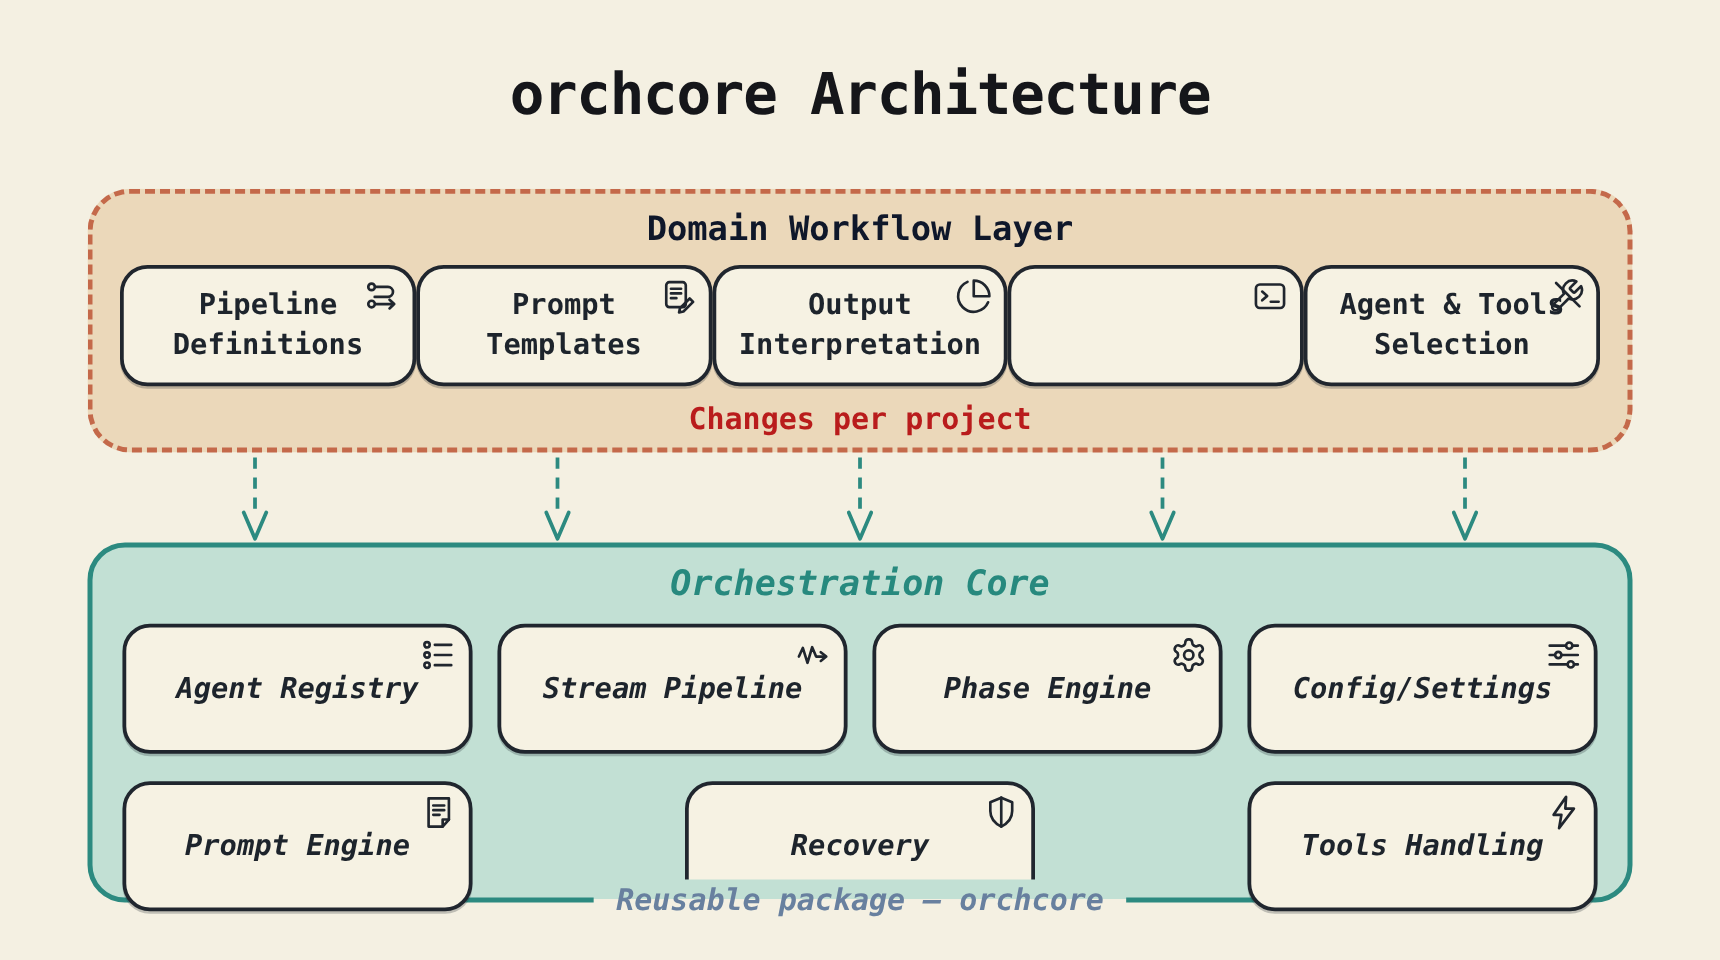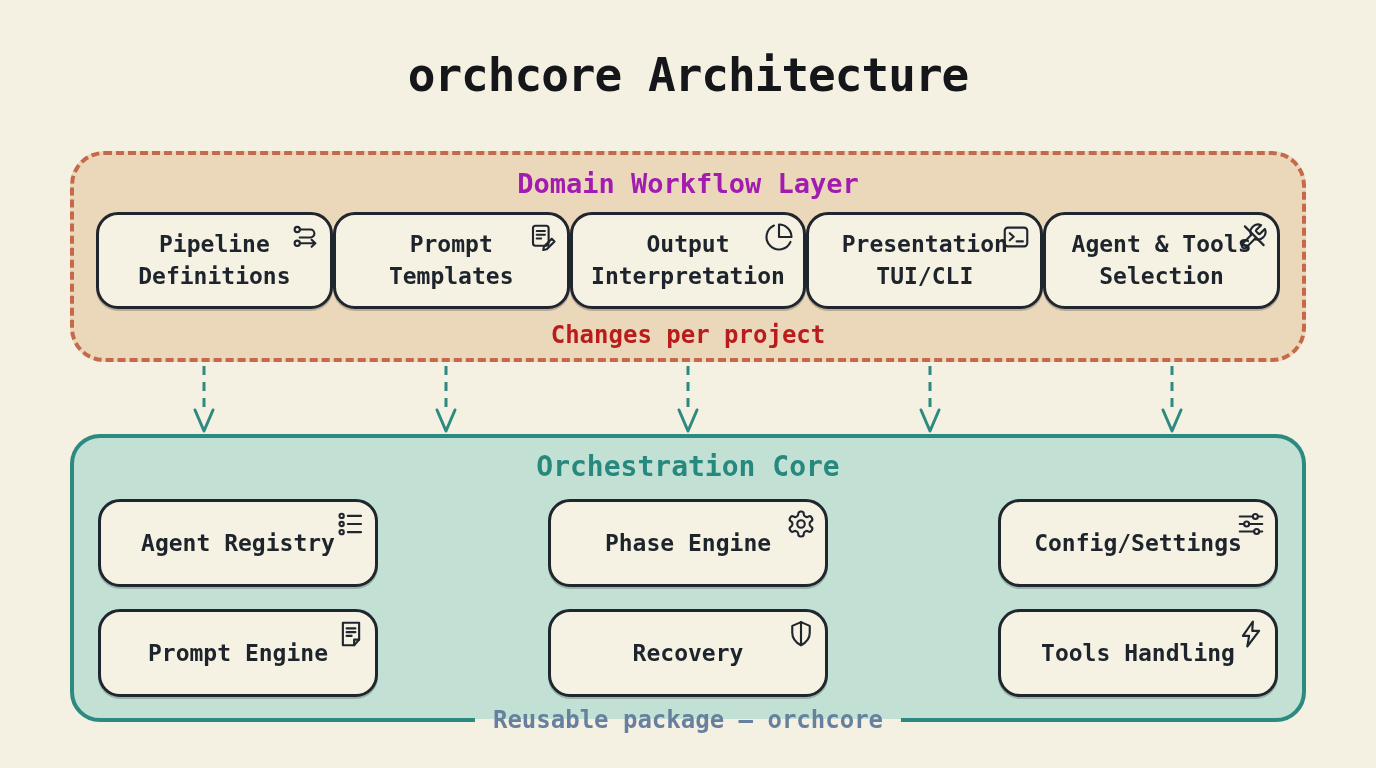--- a/index.html
+++ b/index.html
@@ -22,21 +22,21 @@
   
   .domain-layer {
     position: absolute; left: 70px; top: 151px;
     width: 1236px; height: 211px;
     background: #ebd8ba;
     border: 4px dashed #c4694a;
     border-radius: 34px;
   }
   .domain-title {
     margin-top: 13px; text-align: center;
-    font-size: 27px; font-weight: 700; color: #a21caf;
+    font-size: 27px; font-weight: 700; color: #0f172a;
   }
   .domain-boxes {
     display: flex; justify-content: space-between;
     padding: 0 22px; margin-top: 13px;
   }
   .node {
     position: relative;
     background: #f6f2e3;
     border: 3.5px solid #20262e;
     border-radius: 22px;
@@ -60,31 +60,32 @@
   .arrow { position: absolute; top: 364px; width: 28px; height: 70px; }
   .arrow svg { width: 100%; height: 100%; }
 
   
   .core-layer {
     position: absolute; left: 70px; top: 434px;
     width: 1236px; height: 288px;
     background: #c2e0d4;
     border: 4px solid #2c8a80;
     border-radius: 30px;
+    font-style: italic;
   }
   .core-title {
     margin-top: 12px; text-align: center;
     font-size: 28px; font-weight: 700; color: #27897e;
   }
   .core-row {
     display: flex; justify-content: space-between;
     padding: 0 24px; margin-top: 16px;
   }
   .core-row.second { margin-top: 22px; }
-  .core-row .node { width: 280px; height: 88px; font-size: 23px; padding: 6px 12px; }
+  .core-row .node { width: 280px; height: 104px; font-size: 23px; padding: 6px 12px; }
   .core-caption {
     position: absolute; left: 50%; bottom: 0;
     transform: translate(-50%, 55%);
     padding: 2px 18px;
     font-size: 24px; font-weight: 700; color: #68809f;
     background: linear-gradient(to bottom, #c2e0d4 0%, #c2e0d4 48%, #f4f0e2 48%, #f4f0e2 100%);
     white-space: nowrap;
   }
 </style>
 </head>
@@ -132,21 +133,20 @@
       </div>
 
       <div class="node">
         <span class="corner-icon">
           <svg viewBox="0 0 24 24">
             <rect x="3" y="4.5" width="18" height="15" rx="2.5"></rect>
             <path d="M7 9 l3.2 2.8 L7 14.6"></path>
             <path d="M12.5 15.5 h5"></path>
           </svg>
         </span>
-        <span>Presentation TUI/CLI</span>
       </div>
 
       <div class="node">
         <span class="corner-icon">
           <svg viewBox="0 0 24 24">
             <path d="M14.7 6.3a1 1 0 0 0 0 1.4l1.6 1.6a1 1 0 0 0 1.4 0l3.77-3.77a6 6 0 0 1-7.94 7.94l-6.91 6.91a2.12 2.12 0 0 1-3-3l6.91-6.91a6 6 0 0 1 7.94-7.94l-3.76 3.76z"></path>
             <path d="M5.5 3.5 l15 15"></path>
           </svg>
         </span>
         <span>Agent &amp; Tools Selection</span>
@@ -197,20 +197,29 @@
           <svg viewBox="0 0 24 24">
             <circle cx="4.5" cy="5.5" r="1.7"></circle>
               <circle cx="4.5" cy="12" r="1.7"></circle>
               <circle cx="4.5" cy="18.5" r="1.7"></circle>
             <path d="M9.5 5.5 h10.5 M9.5 12 h10.5 M9.5 18.5 h10.5"></path>
           </svg>
         </span>
         <span>Agent Registry</span>
       </div>
 
+      <div class="node">
+        <span class="corner-icon">
+          <svg viewBox="0 0 24 24">
+            <path d="M2.5 13 l2.5-5.5 3 9.5 3-10 2.5 6 h5.5"></path>
+            <path d="M16.5 10.2 l3.5 2.8 -3.5 2.8"></path>
+          </svg>
+        </span>
+        <span>Stream Pipeline</span>
+      </div>
 
       <div class="node">
         <span class="corner-icon">
           <svg viewBox="0 0 24 24">
             <path d="M12.22 2h-.44a2 2 0 0 0-2 2v.18a2 2 0 0 1-1 1.73l-.43.25a2 2 0 0 1-2 0l-.15-.08a2 2 0 0 0-2.73.73l-.22.38a2 2 0 0 0 .73 2.73l.15.1a2 2 0 0 1 1 1.72v.51a2 2 0 0 1-1 1.74l-.15.09a2 2 0 0 0-.73 2.73l.22.38a2 2 0 0 0 2.73.73l.15-.08a2 2 0 0 1 2 0l.43.25a2 2 0 0 1 1 1.73V20a2 2 0 0 0 2 2h.44a2 2 0 0 0 2-2v-.18a2 2 0 0 1 1-1.73l.43-.25a2 2 0 0 1 2 0l.15.08a2 2 0 0 0 2.73-.73l.22-.39a2 2 0 0 0-.73-2.73l-.15-.08a2 2 0 0 1-1-1.74v-.5a2 2 0 0 1 1-1.74l.15-.09a2 2 0 0 0 .73-2.73l-.22-.38a2 2 0 0 0-2.73-.73l-.15.08a2 2 0 0 1-2 0l-.43-.25a2 2 0 0 1-1-1.73V4a2 2 0 0 0-2-2z"></path>
             <circle cx="12" cy="12" r="3"></circle>
           </svg>
         </span>
         <span>Phase Engine</span>
       </div>

